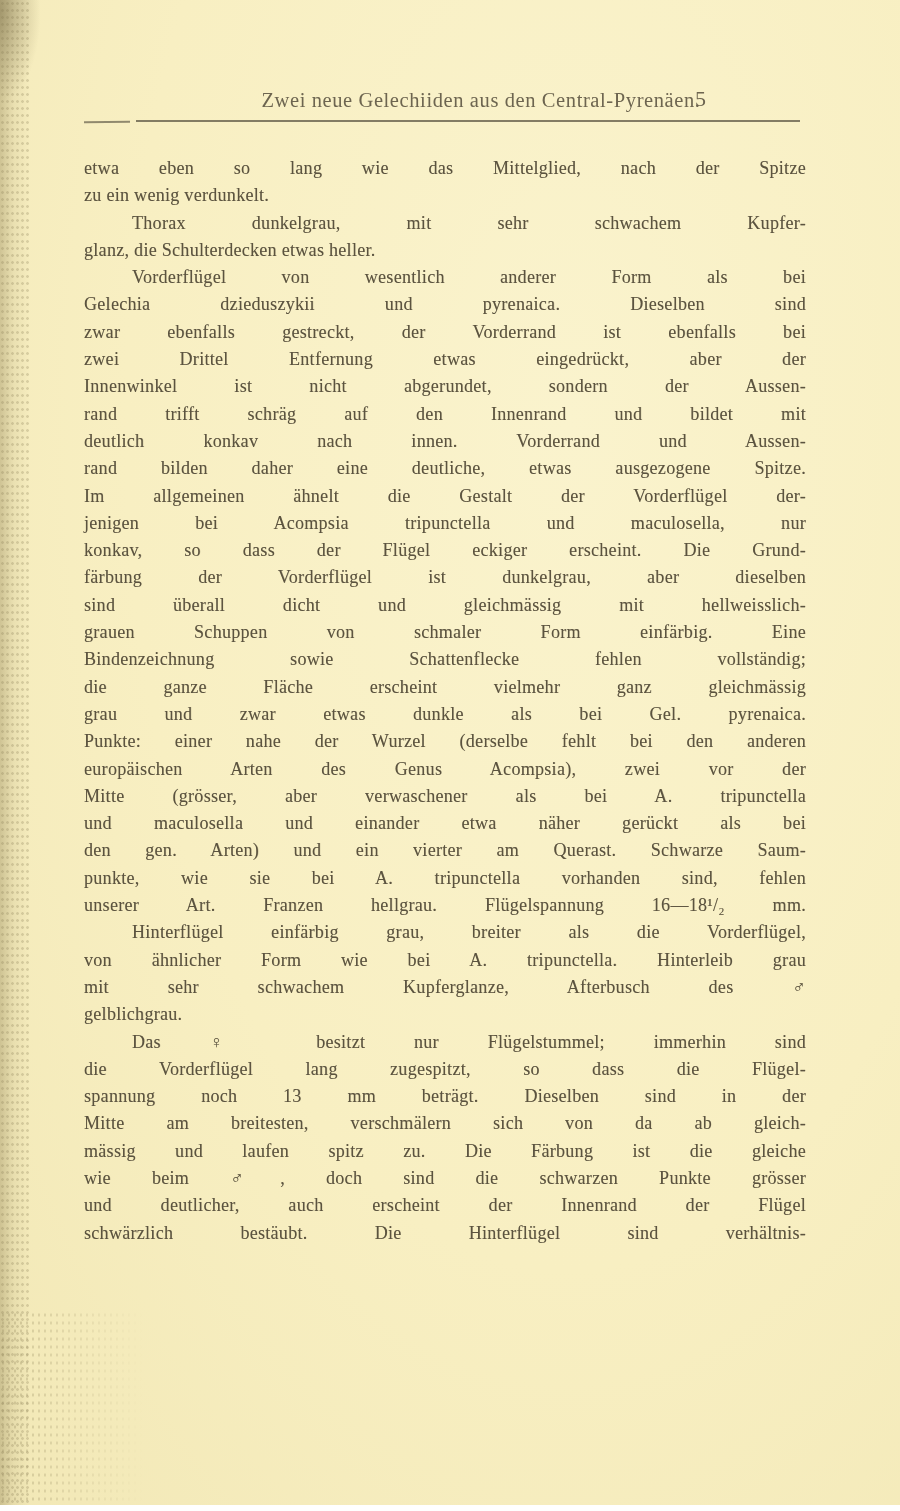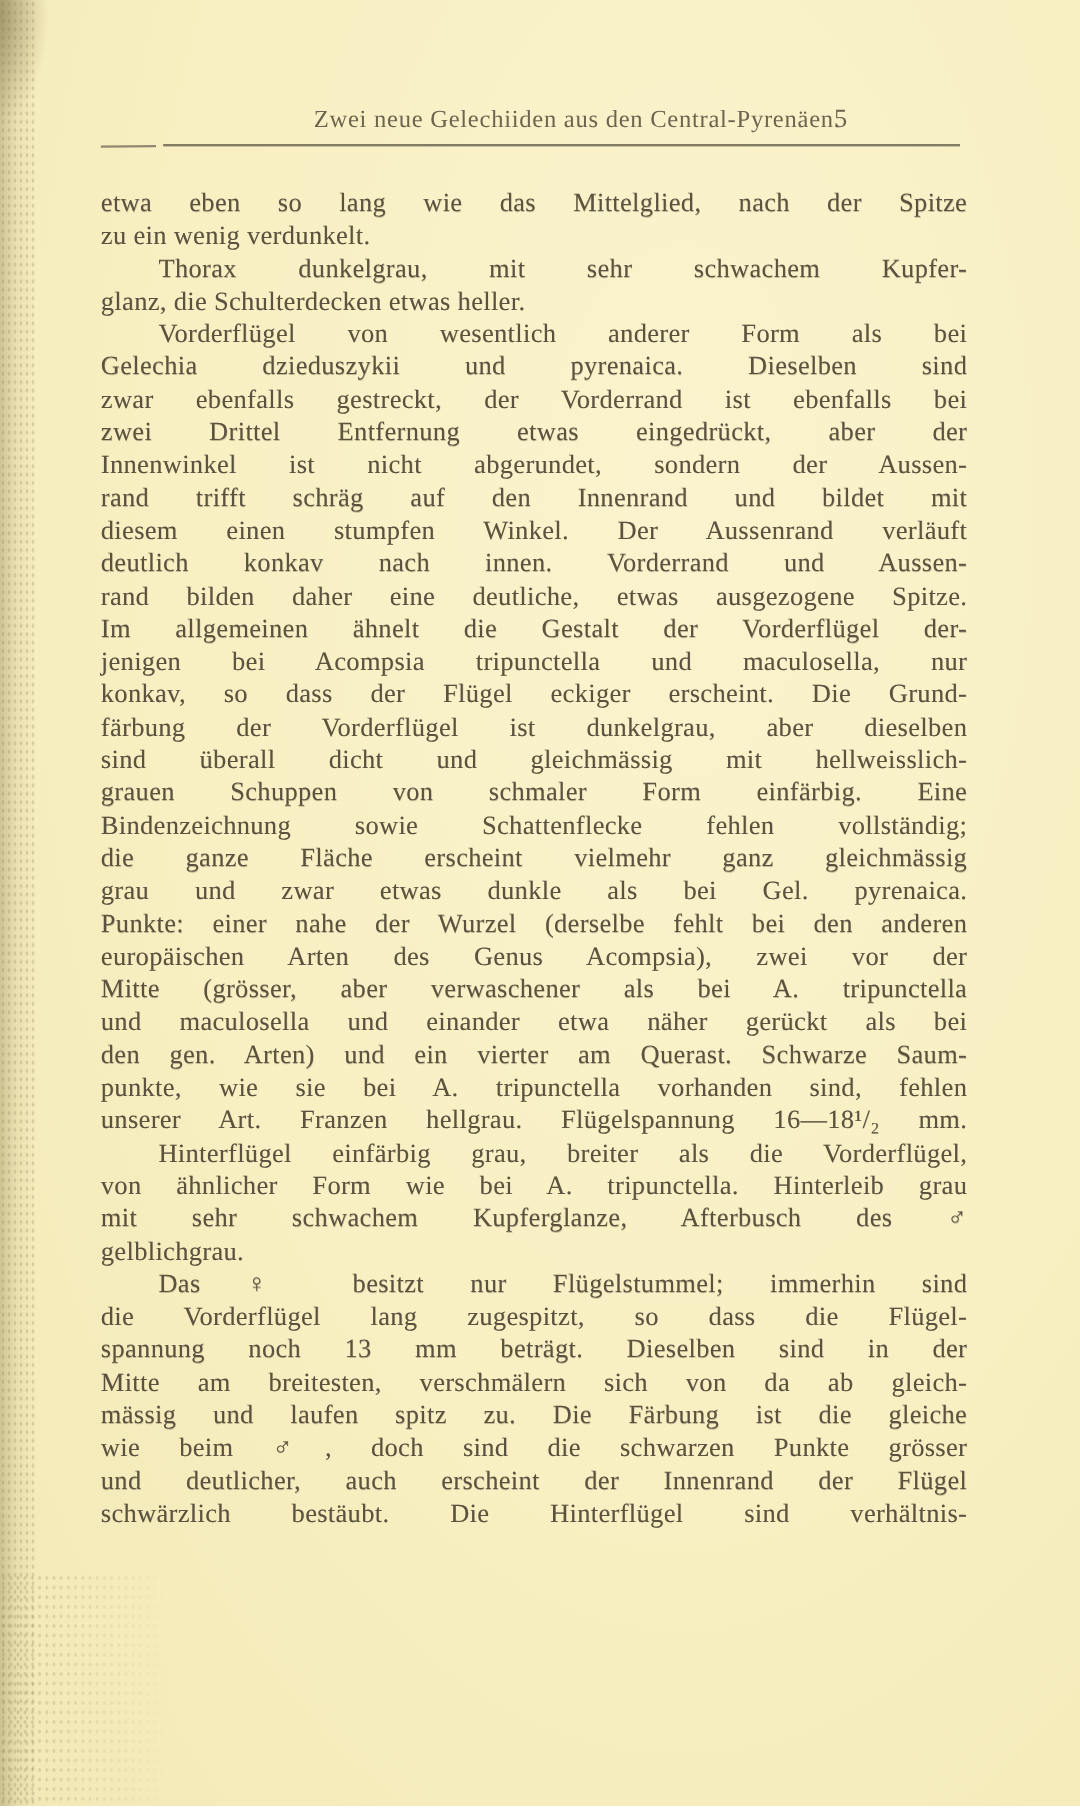--- a/index.html
+++ b/index.html
@@ -60,21 +60,21 @@
     background:var(--rule,#6e6752);opacity:.75;
     transform:rotate(-0.5deg);
   }
   .rule-main{
     position:absolute;left:52px;right:0;top:1px;height:2px;
     background:var(--rule,#6e6752);opacity:.85;
   }
   
   .body-text{
     position:absolute;top:155px;left:84px;width:722px;
-    font-size:22px;line-height:27.3px;
+    font-size:18px;line-height:27.3px;
     color:var(--ink,#5b533f);
     letter-spacing:0.3px;
     text-shadow:0.3px 0.3px 0.4px rgba(91,83,63,0.35);
   }
   .line{
     text-align:justify;
     text-align-last:justify;
   }
   .line.end{text-align-last:left;}
   .line.indent{text-indent:48px;}
@@ -102,21 +102,20 @@
       <div class="line">etwa eben so lang wie das Mittelglied, nach der Spitze</div>
       <div class="line end">zu ein wenig verdunkelt.</div>
       <div class="line indent">Thorax dunkelgrau, mit sehr schwachem Kupfer-</div>
       <div class="line end">glanz, die Schulterdecken etwas heller.</div>
       <div class="line indent">Vorderflügel von wesentlich anderer Form als bei</div>
       <div class="line">Gelechia dzieduszykii und pyrenaica. Dieselben sind</div>
       <div class="line">zwar ebenfalls gestreckt, der Vorderrand ist ebenfalls bei</div>
       <div class="line">zwei Drittel Entfernung etwas eingedrückt, aber der</div>
       <div class="line">Innenwinkel ist nicht abgerundet, sondern der Aussen-</div>
       <div class="line">rand trifft schräg auf den Innenrand und bildet mit</div>
-      <div class="line">diesem einen stumpfen Winkel. Der Aussenrand verläuft</div>
       <div class="line">deutlich konkav nach innen. Vorderrand und Aussen-</div>
       <div class="line">rand bilden daher eine deutliche, etwas ausgezogene Spitze.</div>
       <div class="line">Im allgemeinen ähnelt die Gestalt der Vorderflügel der-</div>
       <div class="line">jenigen bei Acompsia tripunctella und maculosella, nur</div>
       <div class="line">konkav, so dass der Flügel eckiger erscheint. Die Grund-</div>
       <div class="line">färbung der Vorderflügel ist dunkelgrau, aber dieselben</div>
       <div class="line">sind überall dicht und gleichmässig mit hellweisslich-</div>
       <div class="line">grauen Schuppen von schmaler Form einfärbig. Eine</div>
       <div class="line">Bindenzeichnung sowie Schattenflecke fehlen vollständig;</div>
       <div class="line">die ganze Fläche erscheint vielmehr ganz gleichmässig</div>

